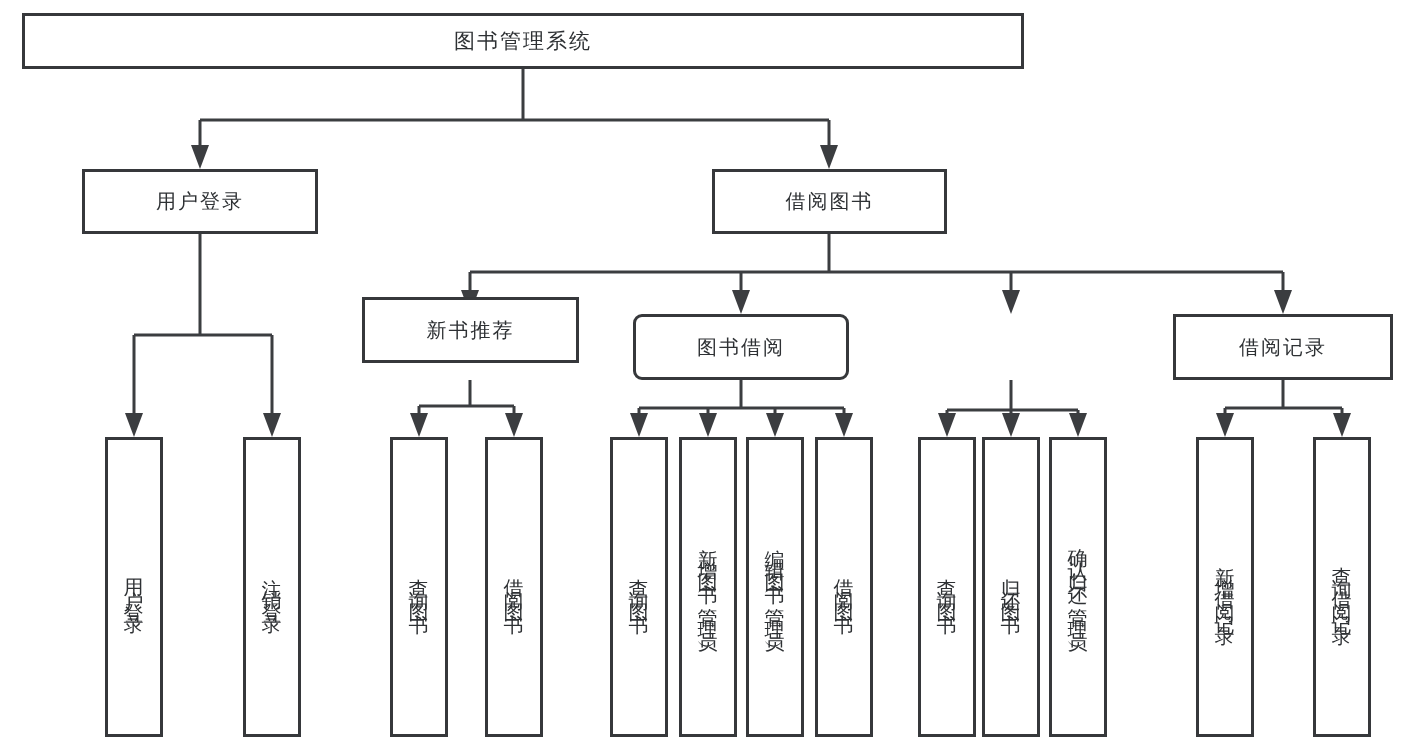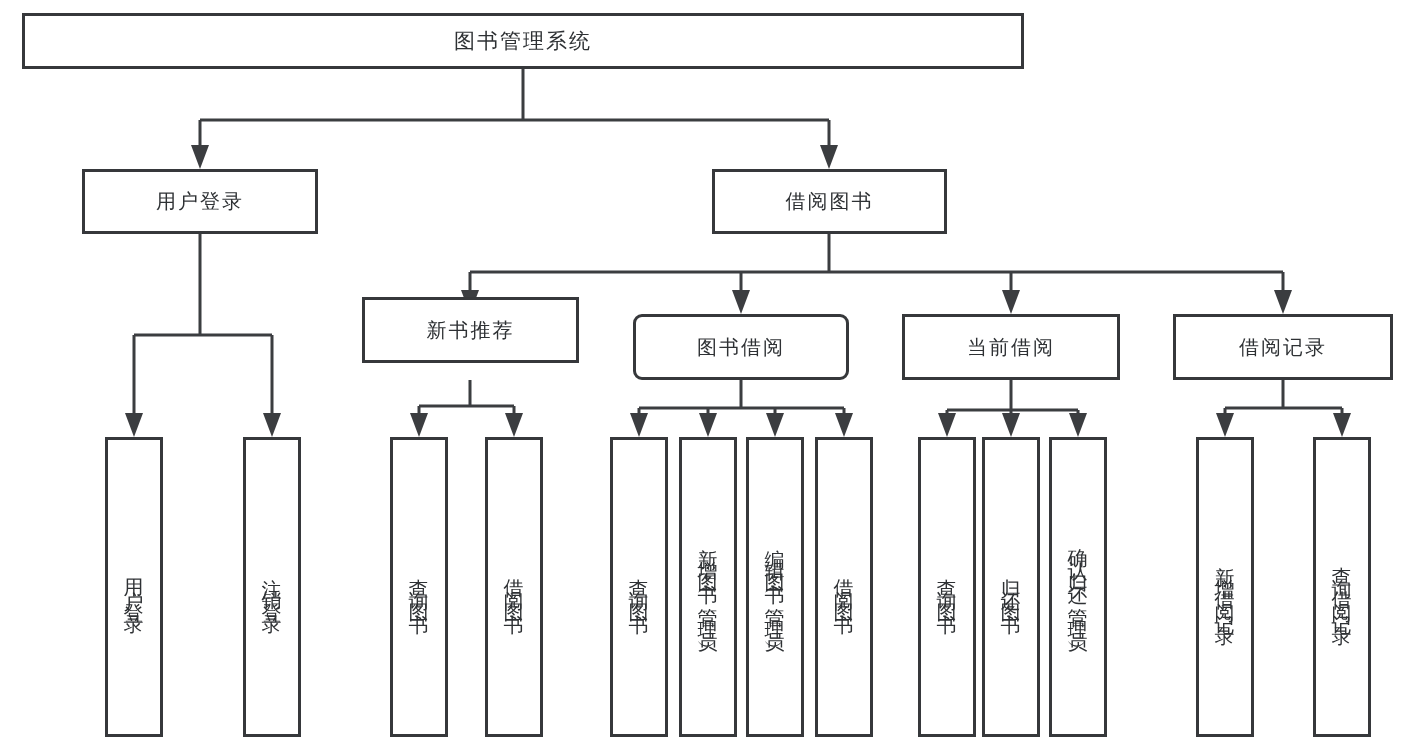--- a/index.html
+++ b/index.html
@@ -96,23 +96,20 @@
   <div class="box h" style="left:712px; top:169px; width:235px; height:65px;">
     <span>借阅图书</span>
   </div>
 
   <div class="box h" style="left:362px; top:297px; width:217px; height:66px;">
     <span>新书推荐</span>
   </div>
   <div class="box h" style="left:633px; top:314px; width:216px; height:66px;border-radius:9px;">
     <span>图书借阅</span>
   </div>
-  <div class="box h" style="left:902px; top:314px; width:218px; height:66px;">
-    <span>当前借阅</span>
-  </div>
   <div class="box h" style="left:1173px; top:314px; width:220px; height:66px;">
     <span>借阅记录</span>
   </div>
 
   <div class="box leaf" style="left:105px;">
     <span class="vtxt">用户登录</span>
   </div>
   <div class="box leaf" style="left:243px;">
     <span class="vtxt">注销登录</span>
   </div>

